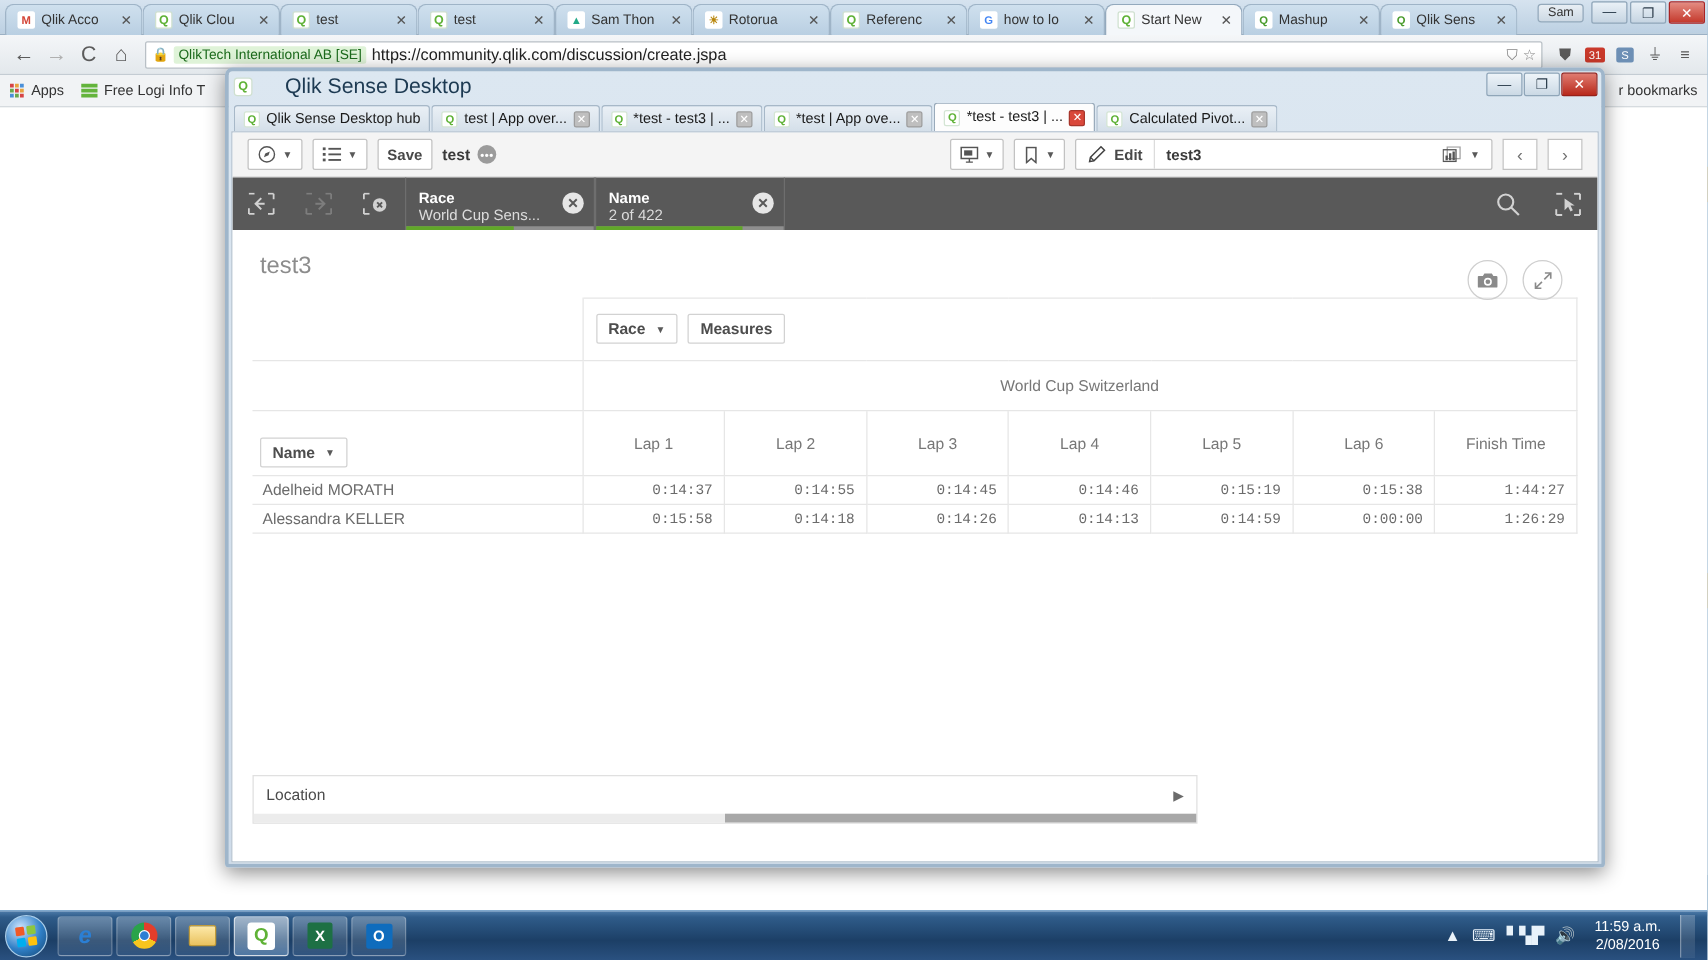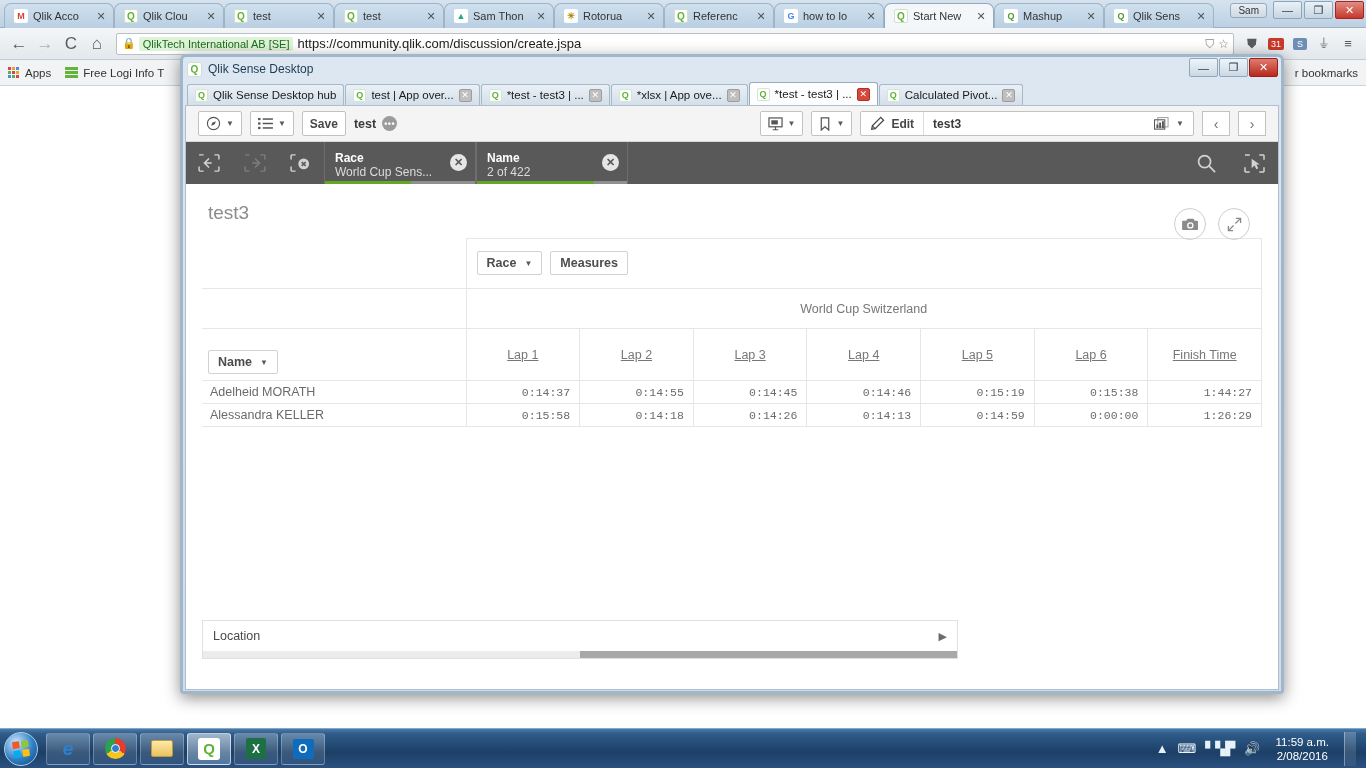--- a/index.html
+++ b/index.html
@@ -159,21 +159,21 @@
   }
   .qs-titlebar {
     height: 24px; display: flex; align-items: center; padding: 0 4px;
     position: relative;
   }
   .qs-titlebar .qicon {
     width: 15px; height: 15px; background: #fff; border: 1px solid #cfe0cf;
     border-radius: 3px; display: flex; align-items: center; justify-content: center;
     color: #5fb236; font-size: 10px; font-weight: bold; margin-right: 6px;
   }
-  .qs-titlebar .t { font-size: 12px; color: #1d3a52; }
+  .qs-titlebar .t { font-size: 17px; color: #1d3a52; margin-left: 20px; }
   .win-ctrl-qs { position: absolute; right: 3px; top: 1px; display: flex; gap: 1px; }
   .win-ctrl-qs .b {
     width: 29px; height: 19px;
     background: linear-gradient(#eef4f9,#cbd9e5);
     border: 1px solid #90a6b9; border-radius: 2px;
     display: flex; align-items: center; justify-content: center;
     font-size: 11px; color: #2a3b4a;
   }
   .win-ctrl-qs .b.close { background: linear-gradient(#e07b70,#b8291c); color: #fff; border-color: #96201a; }
 
@@ -274,21 +274,21 @@
   .corner-blank { width: 264px; border-top: none !important; border-left: none !important; height: 50px; }
   .dimbtn-cell { border-top: none !important; border-left: none !important; height: 52px; vertical-align: bottom; padding: 0 0 6px 6px !important; }
   .dim-pill {
     display: inline-flex; align-items: center; gap: 8px;
     border: 1px solid #d2d2d2; border-radius: 2px; background: #fff;
     padding: 4px 9px; font-size: 12.5px; font-weight: bold; color: #4d4d4d;
   }
   .hdr-pills { padding: 6px 0 7px 10px !important; border-left: 1px solid #e6e6e6; }
   .hdr-pills .row { display: flex; gap: 8px; }
   .grp-cell { text-align: center; height: 40px; color: #777; font-size: 12.5px; }
-  .lap-cell { text-align: center; height: 36px; color: #777; font-size: 12.5px; text-decoration: underline; }
+  .lap-cell { text-align: center; height: 36px; color: #777; font-size: 12.5px; }
   .name-cell { padding: 4px 0 4px 8px !important; color: #6b6b6b; height: 21px; border-left: none !important; }
   .val-cell { text-align: right; padding: 4px 9px 4px 0 !important; color: #6b6b6b;
               font-family: Liberation Mono, monospace; font-size: 11.5px; height: 21px; }
 
   
   .loc-obj {
     position: absolute; left: 16px; bottom: 30px; width: 756px;
     border: 1px solid #e0e0e0; background: #fff;
   }
   .loc-row { display: flex; align-items: center; height: 30px; padding: 0 10px; }
@@ -506,21 +506,21 @@
       <span>test | App over...</span>
       <span class="xb">✕</span>
     </div>
     <div class="qs-tab">
       <span class="sico">Q</span>
       <span>*test - test3 | ...</span>
       <span class="xb">✕</span>
     </div>
     <div class="qs-tab">
       <span class="sico">Q</span>
-      <span>*xlsx | App ove...</span>
+      <span>*test | App ove...</span>
       <span class="xb">✕</span>
     </div>
     <div class="qs-tab active">
       <span class="sico">Q</span>
       <span>*test - test3 | ...</span>
       <span class="xb">✕</span>
     </div>
     <div class="qs-tab">
       <span class="sico">Q</span>
       <span>Calculated Pivot...</span>

